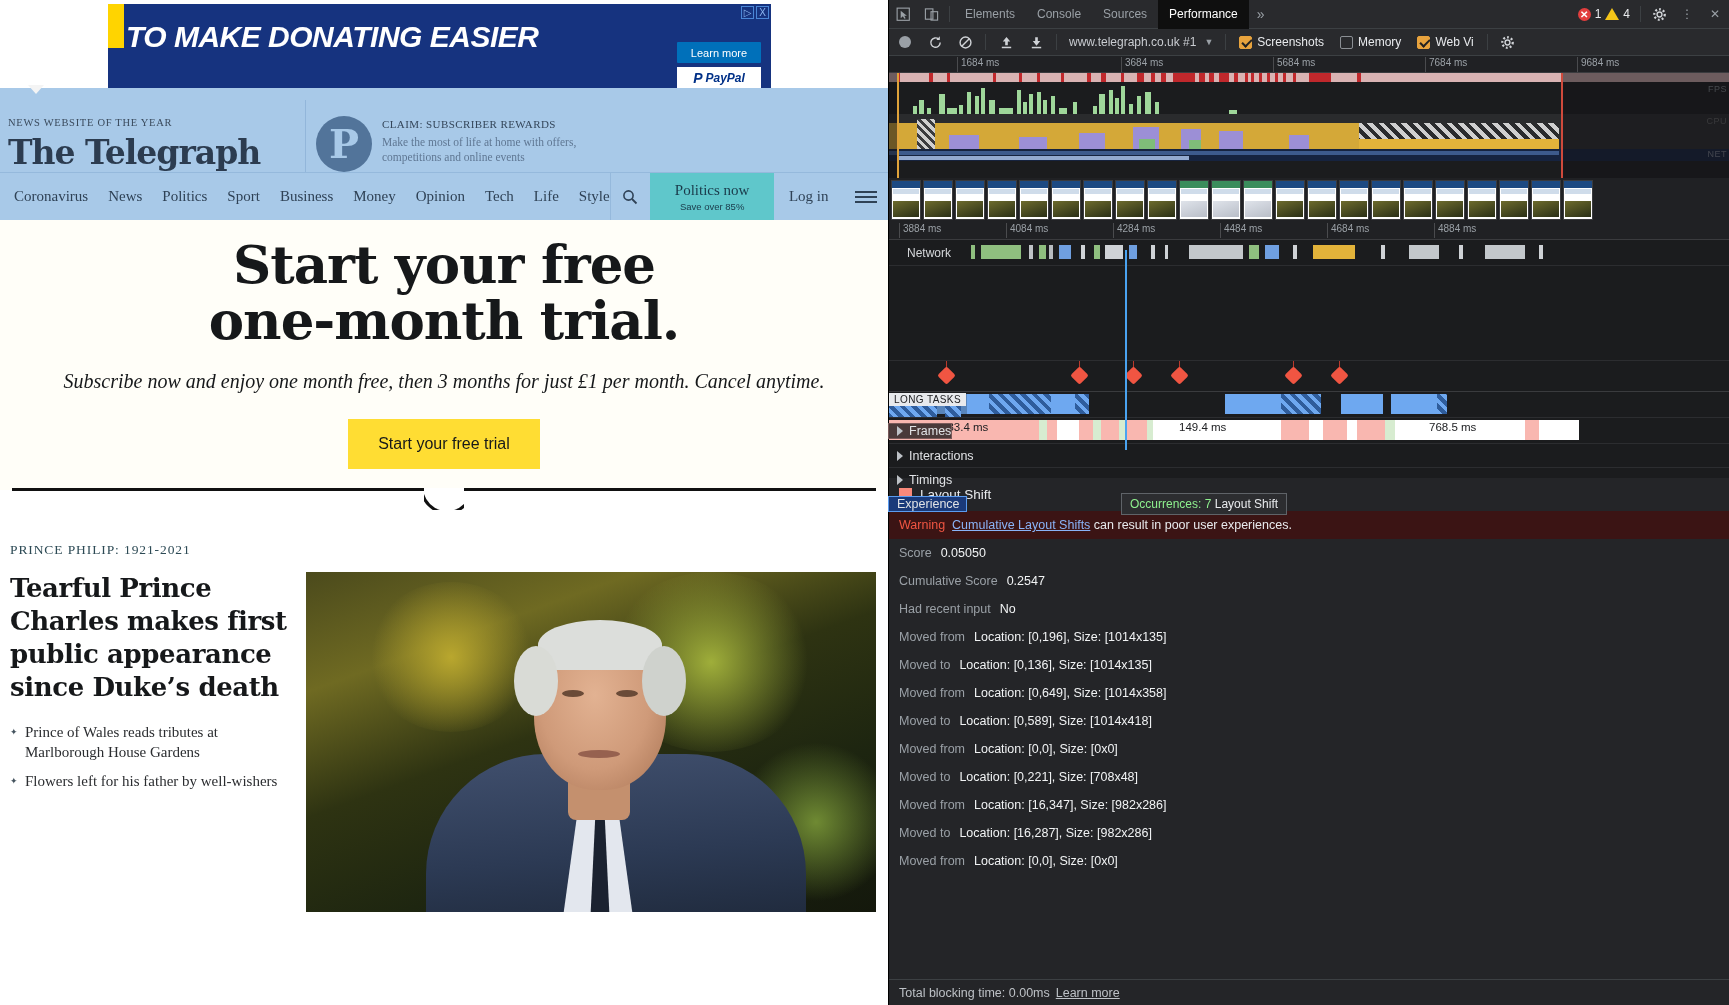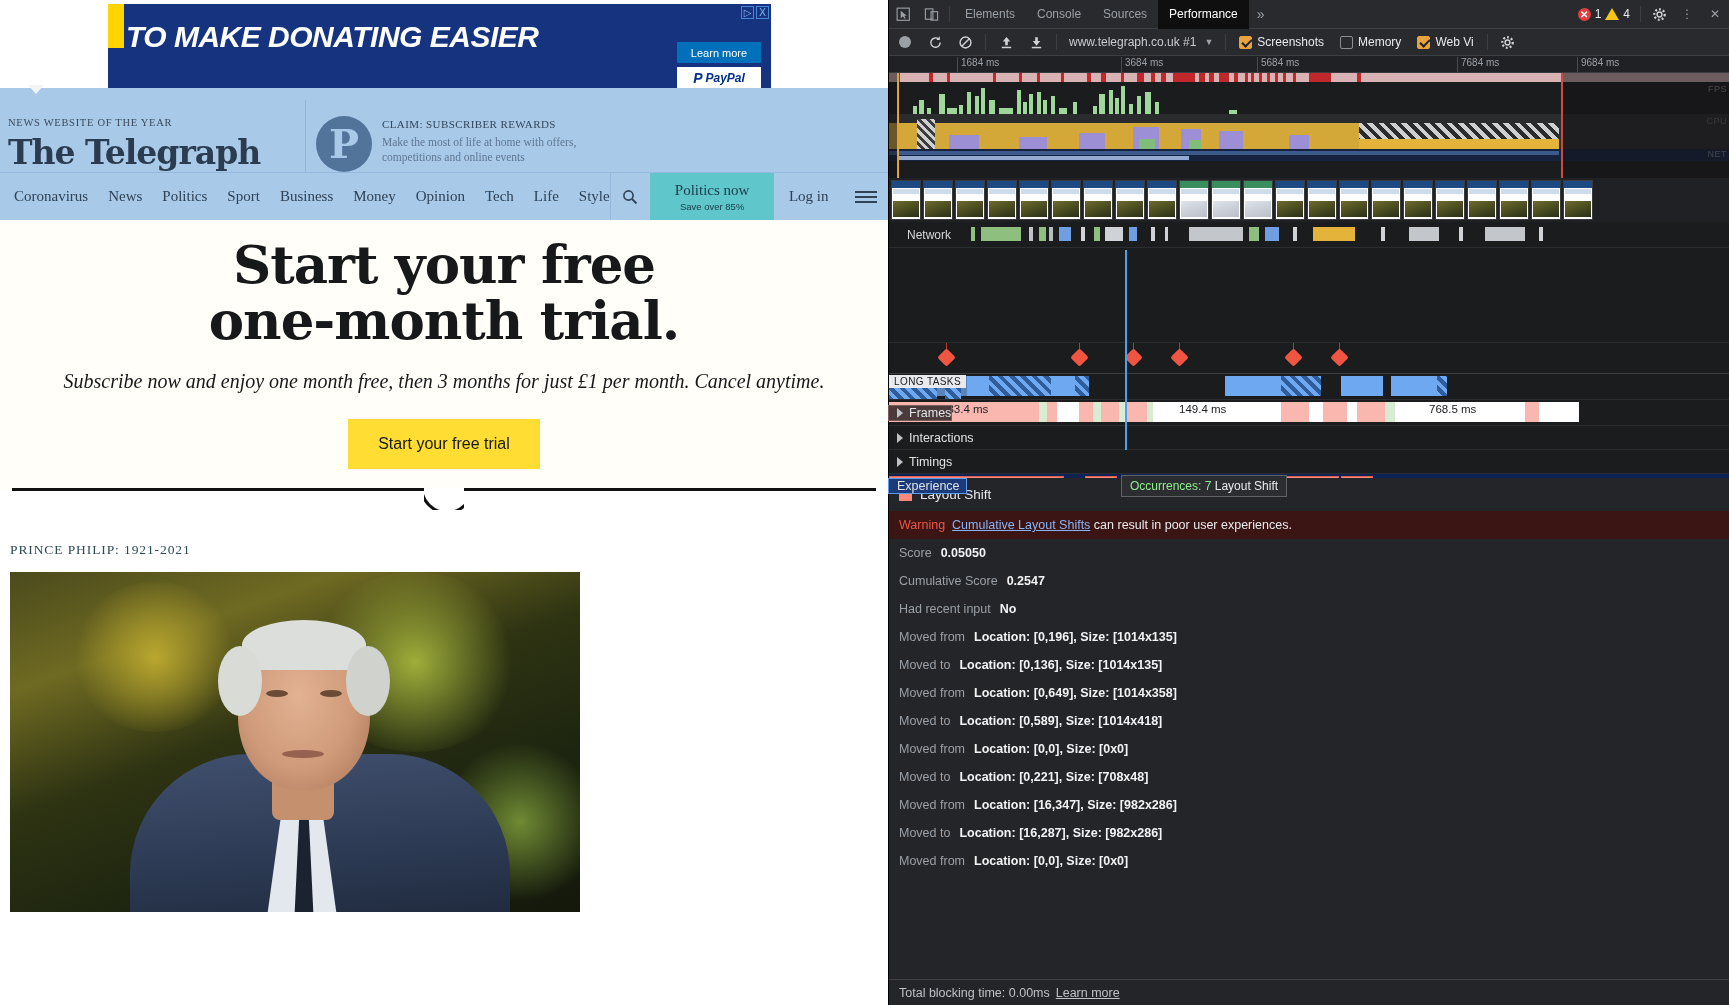--- a/index.html
+++ b/index.html
@@ -388,21 +388,21 @@
   .sum-head { display: flex; align-items: center; gap: 8px; padding: 9px 10px 9px 10px; font-size: 13.5px; }
   .sum-swatch { width: 13px; height: 13px; background: #f9897b; }
   .sum-warn {
     background: #3b1414; padding: 7px 10px; font-size: 12.5px; color: #e8eaed;
     display: flex; gap: 7px; align-items: baseline;
   }
   .sum-warn .w { color: #f05542; }
   .sum-warn a { color: #8ab4f8; text-decoration: underline; }
   .sum-row { display: flex; gap: 9px; padding: 7px 10px; font-size: 12.5px; align-items: baseline; }
   .sum-row .k { color: #9aa0a6; }
-  .sum-row .v { color: #f1f3f4; font-weight: bold; text-align: right; }
+  .sum-row .v { color: #f1f3f4; font-weight: normal; text-align: right; }
 
   .dt-statusbar {
     position: absolute; left: 0; right: 0; bottom: 0; height: 26px;
     border-top: 1px solid #3c4043; background: #242528;
     display: flex; align-items: center; gap: 6px; padding: 0 10px;
     font-size: 12.5px; color: #bdc1c6;
   }
   .dt-statusbar a { color: #bdc1c6; text-decoration: underline; }
 </style>
 </head>
@@ -484,20 +484,27 @@
     </h1>
     <p class="sub">Subscribe now and enjoy one month free, then 3 months for just £1 per month. Cancel anytime.</p>
     <button class="cta">Start your free trial</button>
     <div class="hero-rule"></div>
     <div class="hero-notch"></div>
   </div>
 
   <div class="article">
     <div class="kicker">PRINCE PHILIP: 1921-2021</div>
     <div class="art-body">
+      <div class="art-left">
+        <h2>Tearful Prince Charles makes first public appearance since Duke’s death</h2>
+        <ul class="art-bullets">
+          <li>Prince of Wales reads tributes at Marlborough House Gardens</li>
+          <li>Flowers left for his father by well-wishers</li>
+        </ul>
+      </div>
       <div class="art-photo">
         <div class="ph-bokeh1"></div>
           <div class="ph-bokeh2"></div>
           <div class="ph-bokeh3"></div>
         <div class="ph-suit"></div>
           <div class="ph-shirt"></div>
           <div class="ph-tie"></div>
         <div class="ph-neck"></div>
           <div class="ph-face"></div>
         <div class="ph-hair-t"></div>
@@ -601,22 +608,22 @@
           <circle cx="8" cy="8" r="2.6" fill="none" stroke="#cfd2d6" stroke-width="1.5"></circle>
           <circle cx="8" cy="8" r="5.6" fill="none" stroke="#cfd2d6" stroke-width="2.4" stroke-dasharray="2 2.2"></circle>
         </svg>
     </div>
   </div>
 
   <div class="dt-overview">
     <div class="ov-ruler">
       <div class="ov-tick" style="left:68px">1684 ms</div>
       <div class="ov-tick" style="left:232px">3684 ms</div>
-      <div class="ov-tick" style="left:368px">5684 ms</div>
-      <div class="ov-tick" style="left:568px">7684 ms</div>
+      <div class="ov-tick" style="left:384px">5684 ms</div>
+      <div class="ov-tick" style="left:536px">7684 ms</div>
       <div class="ov-tick" style="left:688px">9684 ms</div>
     </div>
 
     <div class="ov-netstrip">
       <i style="left:8px;width:3px"></i>
         <i style="left:40px;width:4px"></i>
         <i style="left:58px;width:3px"></i>
       <i style="left:104px;width:3px"></i>
         <i style="left:130px;width:3px"></i>
         <i style="left:148px;width:3px"></i>
@@ -811,20 +818,28 @@
         <div class="f-band"></div>
         <div class="f-img"></div>
       </div>
     <div class="film">
         <div class="f-top"></div>
         <div class="f-band"></div>
         <div class="f-img"></div>
       </div>
   </div>
 
+  <div class="dt-ruler2">
+    <div class="ov-tick" style="left:10px">3884 ms</div>
+    <div class="ov-tick" style="left:117px">4084 ms</div>
+    <div class="ov-tick" style="left:224px">4284 ms</div>
+    <div class="ov-tick" style="left:331px">4484 ms</div>
+    <div class="ov-tick" style="left:438px">4684 ms</div>
+    <div class="ov-tick" style="left:545px">4884 ms</div>
+  </div>
 
   <div class="dt-netrow">
     <span class="net-tri"></span>
     <span class="net-title">Network</span>
     <div class="net-bars">
       <i style="left:82px;width:4px;background:#8fbf7f"></i>
       <i style="left:92px;width:40px;background:#8fbf7f"></i>
       <i style="left:140px;width:4px;background:#c0c4c8"></i>
       <i style="left:150px;width:7px;background:#8fbf7f"></i>
       <i style="left:160px;width:4px;background:#b8bcc0"></i>

